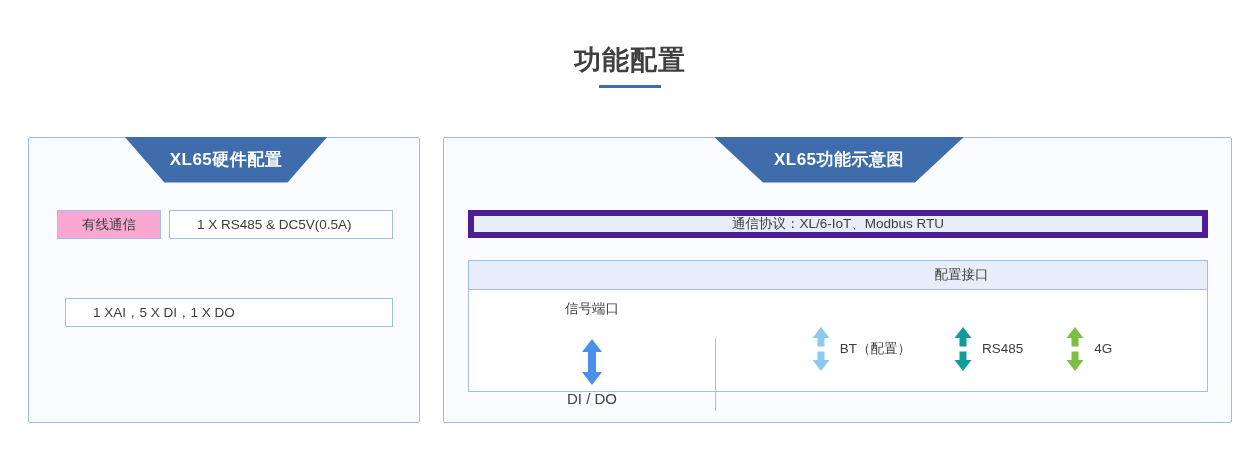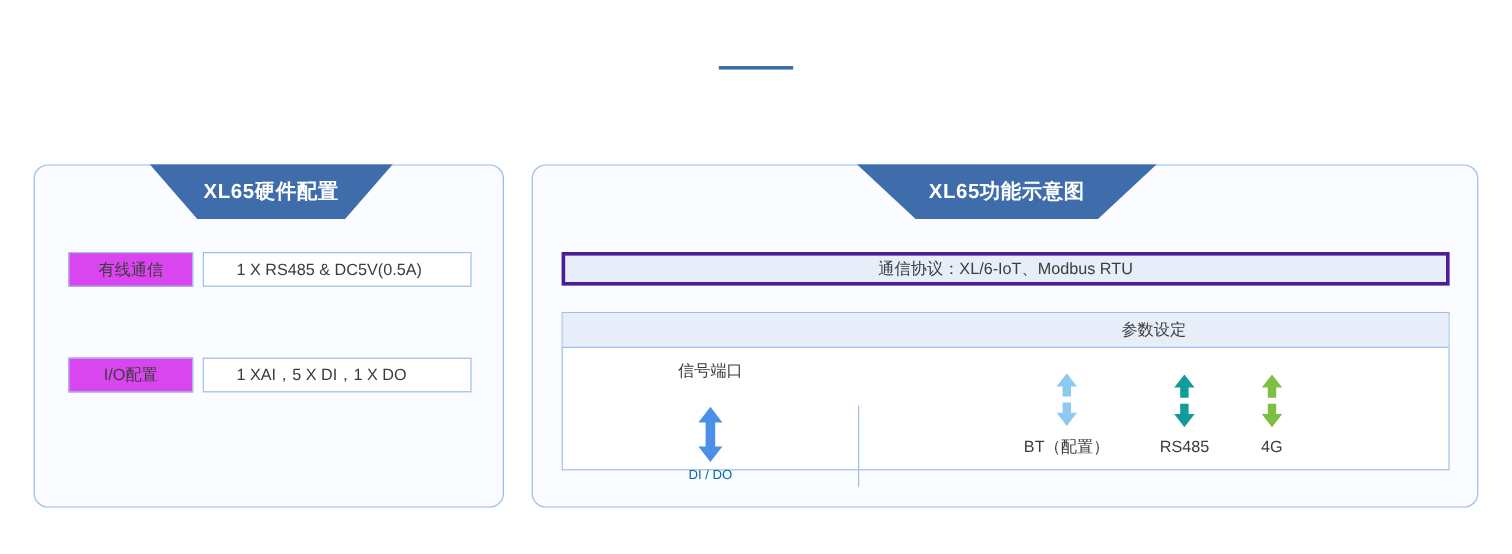--- a/index.html
+++ b/index.html
@@ -37,21 +37,21 @@
     background: #3f6cab;
     margin: 9px auto 0 auto;
   }
 
   
   .panel {
     position: absolute;
     border: 1.5px solid #96bced;
     background: #fafcff;
     box-sizing: border-box;
-    border-radius: 12px;
+    border-radius: 2px;
   }
   #panel-left  { left: 28px;  top: 137px; width: 392px;  height: 286px; }
   #panel-right { left: 443px; top: 137px; width: 789px;  height: 286px; text-align: center; }
 
   
   .banner {
     position: absolute;
     top: -1.5px;
     height: 46px;
     background: #3f6cab;
@@ -77,21 +77,21 @@
   }
   .hw-row {
     display: flex;
     align-items: stretch;
     margin-bottom: 15px;
     height: 29px;
   }
   .hw-row:last-child { margin-bottom: 0; }
   .hw-key {
     width: 104px;
-    background: #d946ef;
+    background: #f9a8d4;
     border: 1px solid #9dbfe8;
     box-sizing: border-box;
     display: flex;
     align-items: center;
     justify-content: center;
     font-size: 13.5px;
     color: #3c3c3c;
   }
   .hw-val {
     flex: 1;
@@ -107,21 +107,21 @@
   }
 
   
   .protocol-bar {
     position: absolute;
     left: 24px;
     top: 72px;
     width: 740px;
     height: 28px;
     background: #e7eefa;
-    border: 3px solid #4c1d95;
+    border: 6px solid #4c1d95;
     box-sizing: border-box;
     display: flex;
     align-items: center;
     justify-content: center;
     font-size: 13.5px;
     color: #3c3c3c;
   }
 
   .diagram-table {
     position: absolute;
@@ -176,37 +176,38 @@
   }
 
   
   .sig-item {
     display: flex;
     flex-direction: column;
     align-items: center;
     width: 62px;
   }
   .sig-arrow { height: 48px; display: flex; align-items: center; justify-content: center; }
-  .sig-label { font-size: 11px; color: #0369a1; margin-top: 4px; }
+  .sig-label { font-size: 15px; color: #404040; margin-top: 4px; }
 
   
   .comm-item {
     display: flex;
-    flex-direction: column;
+    flex-direction: row;
     align-items: center;
     gap: 9px;
   }
   .comm-label { font-size: 13.5px; color: #3c3c3c; white-space: nowrap; }
 
   svg { display: block; }
 </style>
 </head>
 <body>
 
 <div class="page-title-wrap">
+  <div class="page-title">功能配置</div>
   <div class="title-underline"></div>
 </div>
 
 <div class="panel" id="panel-left">
 
   <div class="banner" id="banner-left">
     <span>XL65硬件配置</span>
   </div>
 
   <div class="hw-rows">
@@ -214,42 +215,41 @@
     <div class="hw-row">
       <div class="hw-key">有线通信</div>
       <div class="hw-val">1 X RS485 &amp; DC5V(0.5A)</div>
     </div>
 
 
     <div class="hw-row">
     </div>
 
     <div class="hw-row">
-      <div class="hw-key">I/O配置</div>
       <div class="hw-val">1 XAI，5 X DI，1 X DO</div>
     </div>
 
   </div>
 </div>
 
 <div class="panel" id="panel-right">
 
   <div class="banner" id="banner-right">
     <span>XL65功能示意图</span>
   </div>
 
   <div class="protocol-bar">
     <span>通信协议：XL/6-IoT、Modbus RTU</span>
   </div>
 
   <div class="diagram-table">
 
     <div class="dt-head">
       <div class="cell-signal">信号端口</div>
-      <div class="cell-comm">参数设定</div>
+      <div class="cell-comm">配置接口</div>
     </div>
 
     <div class="dt-body">
 
       <div class="cell-signal">
 
         <div class="sig-item">
           <div class="sig-arrow">
             <svg width="24" height="46" viewBox="0 0 24 46">
               <polygon points="12,0 22,13 16,13 16,33 22,33 12,46 2,33 8,33 8,13 2,13" fill="#4a90e8"></polygon>

